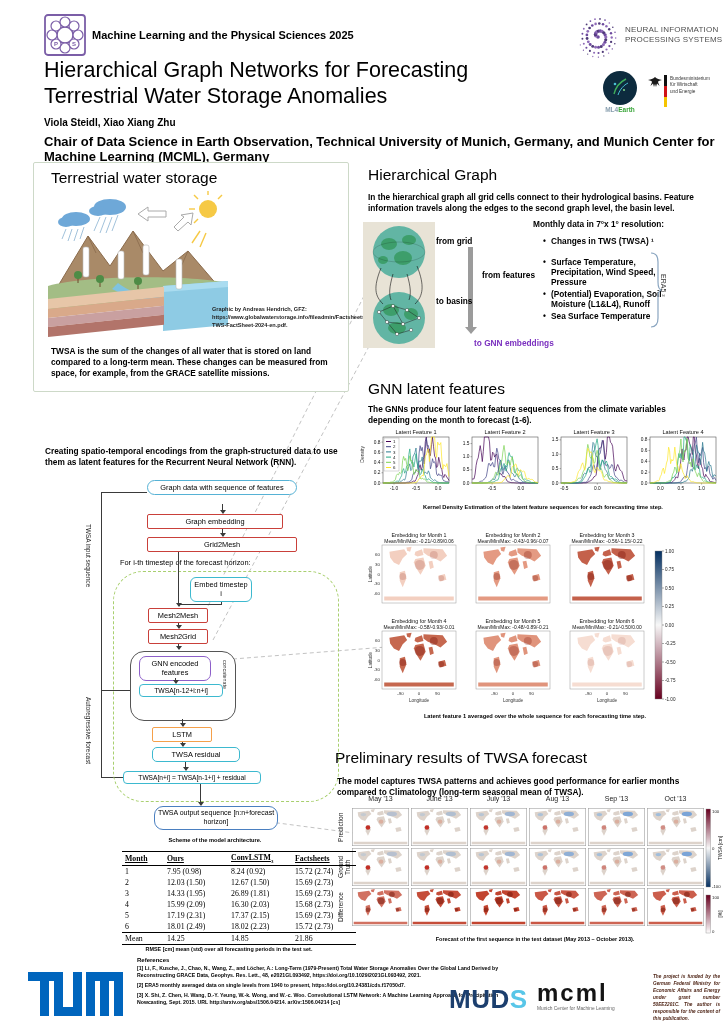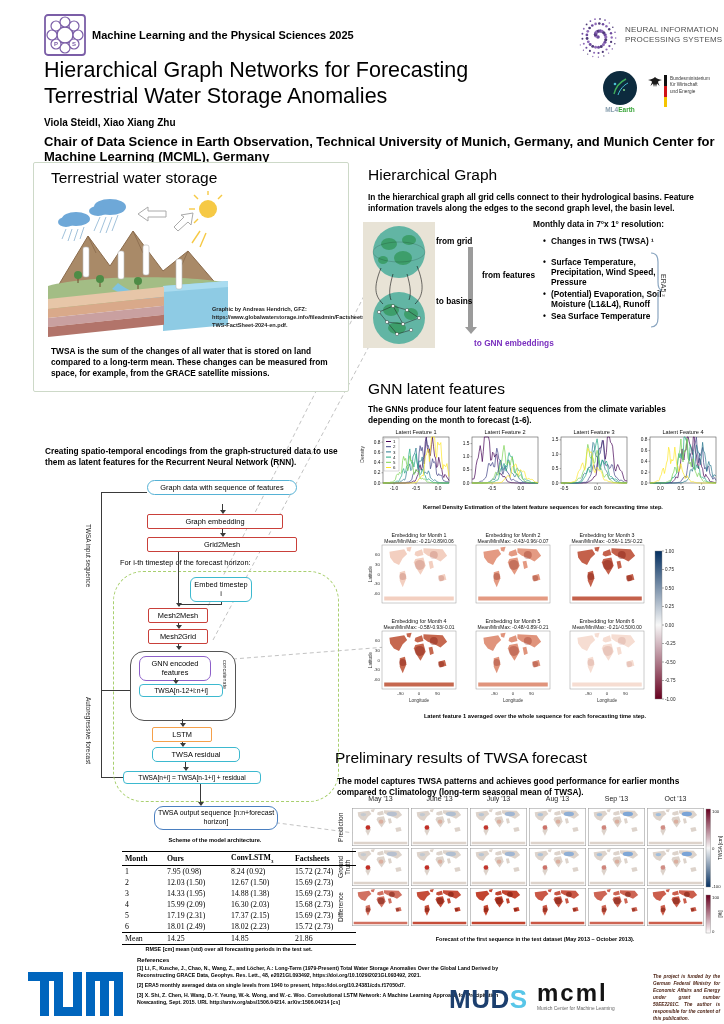--- a/index.html
+++ b/index.html
@@ -27,21 +27,21 @@
        border:3px solid transparent;border-top:4px solid #3a3a3a;border-bottom:none;}
   .ha{position:absolute;height:0;border-top:1.1px solid #3a3a3a;z-index:2;}
   .ha::after{content:"";position:absolute;right:-1px;top:-3.6px;width:0;height:0;
        border:3px solid transparent;border-left:4px solid #3a3a3a;border-right:none;}
   .rail{position:absolute;background:#3a3a3a;z-index:1;}
   .sideLabel{position:absolute;font-size:6.4px;color:#222;writing-mode:vertical-rl;z-index:2;}
   .bullet{position:absolute;font-size:8.3px;font-weight:700;line-height:1.18;padding-left:8px;}
   .bullet::before{content:"\2022";position:absolute;left:0;top:0;}
   table.res{border-collapse:collapse;font-family:"Liberation Serif",serif;font-size:7.8px;}
   table.res th,table.res td{padding:1px 3px;text-align:left;font-weight:400;}
-  table.res th{font-weight:700;}
+  table.res th{font-weight:700;text-decoration:underline;}
   .gray-arrow{position:absolute;width:5px;background:#9b9b9b;}
   .gray-arrow::after{content:"";position:absolute;left:-3.5px;bottom:-7px;width:0;height:0;
        border:6px solid transparent;border-top:7px solid #9b9b9b;border-bottom:none;}
 </style>
 </head>
 <body>
 
 <div id="poster">
 
   <svg width="0" height="0" style="position:absolute">
@@ -793,21 +793,21 @@
           </tr>
         <tr>
             <td>2</td>
             <td>12.03 (1.50)</td>
             <td>12.67 (1.50)</td>
             <td>15.69 (2.73)</td>
           </tr>
         <tr>
             <td>3</td>
             <td>14.33 (1.95)</td>
-            <td>14.88 (1.38)</td>
+            <td>26.89 (1.81)</td>
             <td>15.69 (2.73)</td>
           </tr>
         <tr>
             <td>4</td>
             <td>15.99 (2.09)</td>
             <td>16.30 (2.03)</td>
             <td>15.68 (2.73)</td>
           </tr>
         <tr>
             <td>5</td>

